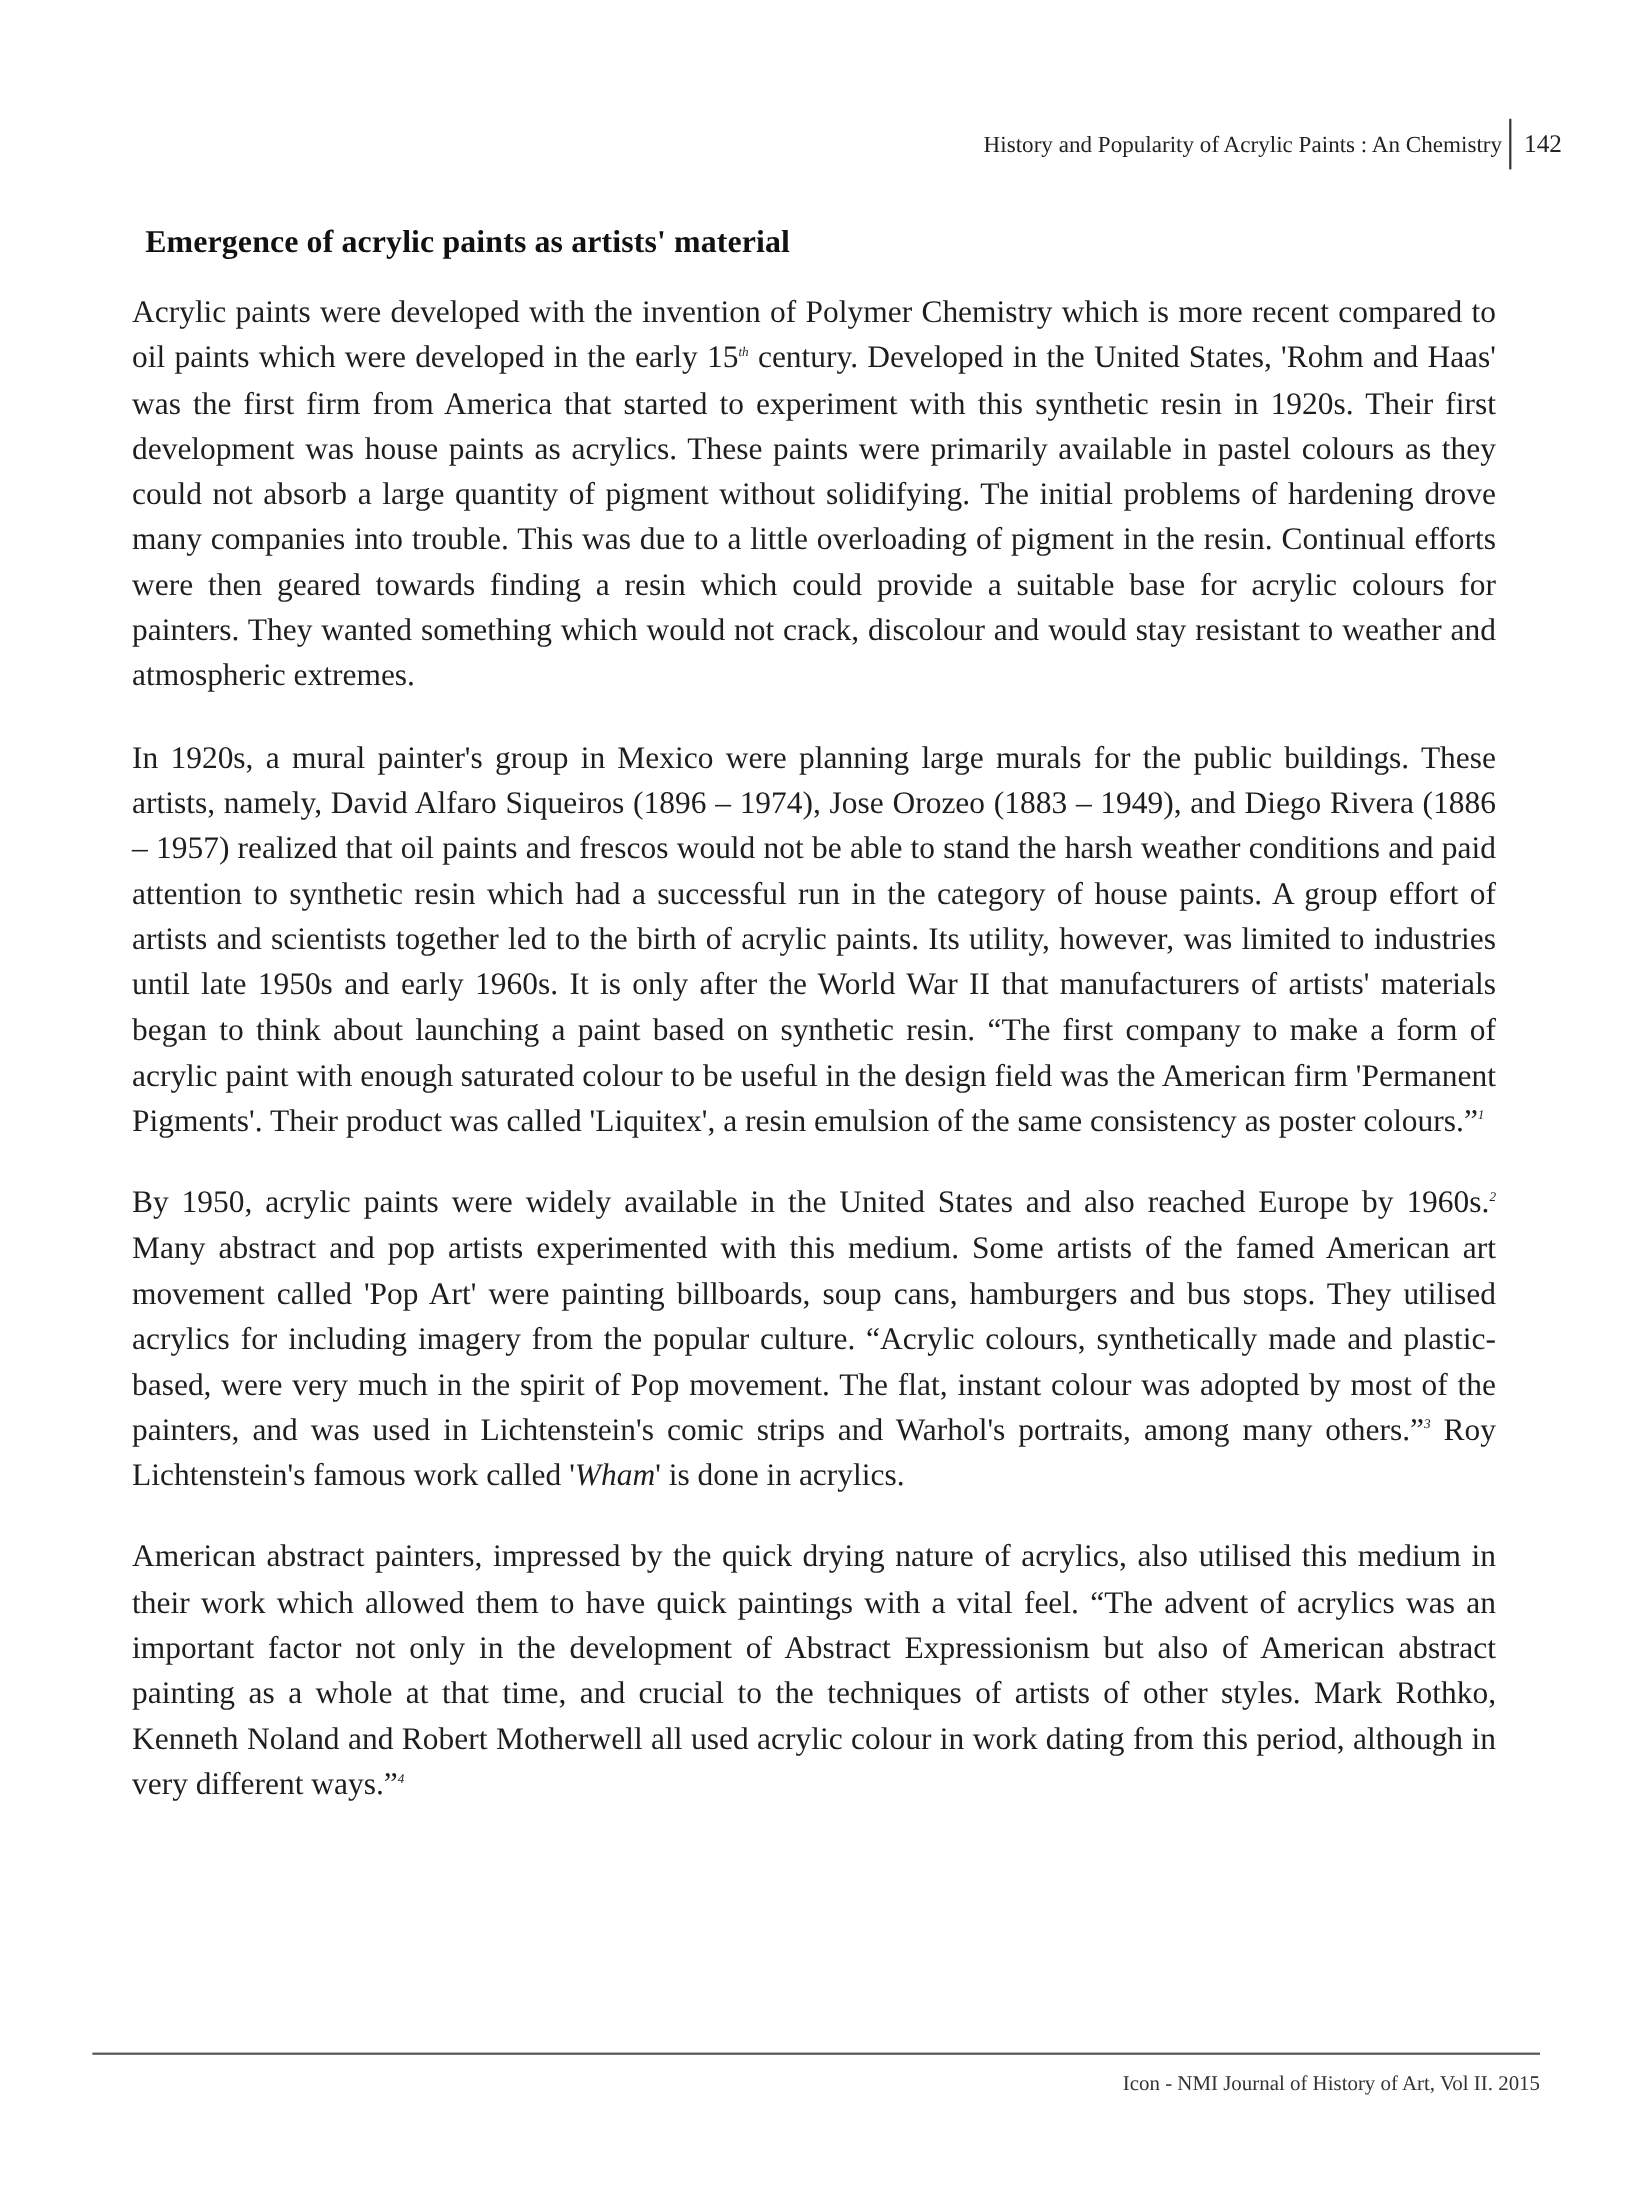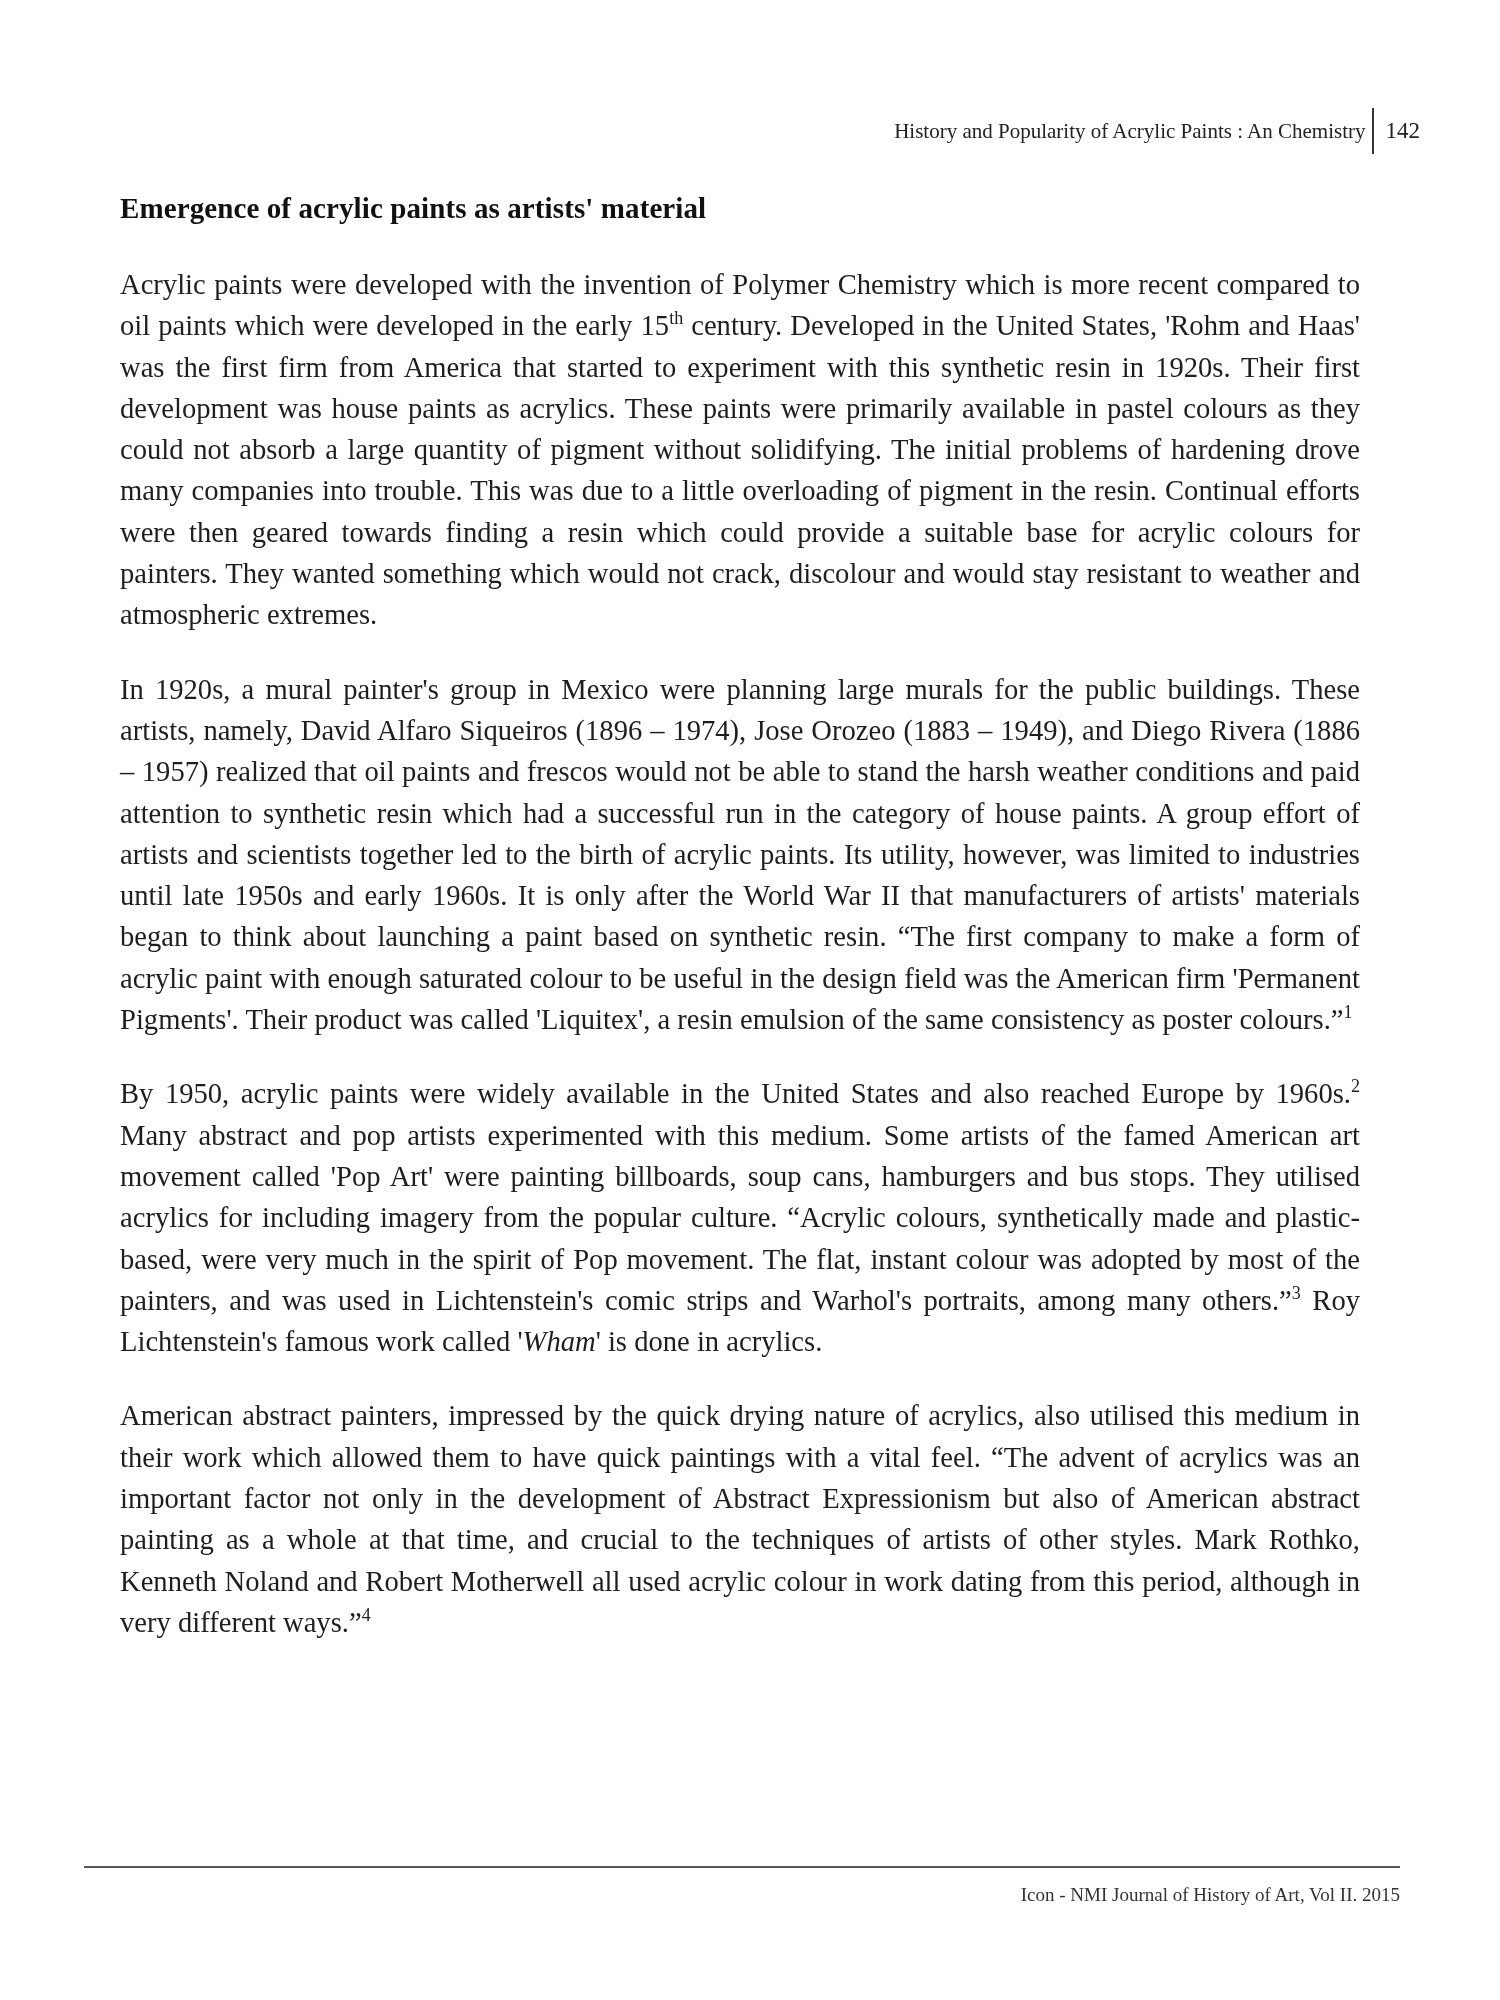--- a/index.html
+++ b/index.html
@@ -31,43 +31,44 @@
       background: #333;
       margin: 0 12px 0 6px;
     }
     .running-header .page-num {
       font-size: 23px;
     }
     .section-heading {
       position: absolute;
       top: 192px;
       left: 120px;
-      margin: 0;
+      margin: 12px;
       font-size: 29px;
       font-weight: bold;
       letter-spacing: 0.1px;
       color: #111;
     }
     .body-text {
       position: absolute;
       left: 120px;
       width: 1240px;
       top: 264px;
     }
     .body-text p {
       margin: 0 0 33px 0;
       font-size: 28.6px;
       line-height: 41.3px;
       text-align: justify;
       color: #1e1e1e;
     }
     .body-text sup {
-      font-size: 18px;
+      font-size: 12px;
       line-height: 0;
       vertical-align: super;
+      font-style: italic;
     }
     .footer-rule {
       position: absolute;
       left: 84px;
       width: 1316px;
       top: 1866px;
       height: 2px;
       background: #555;
     }
     .footer-text {

